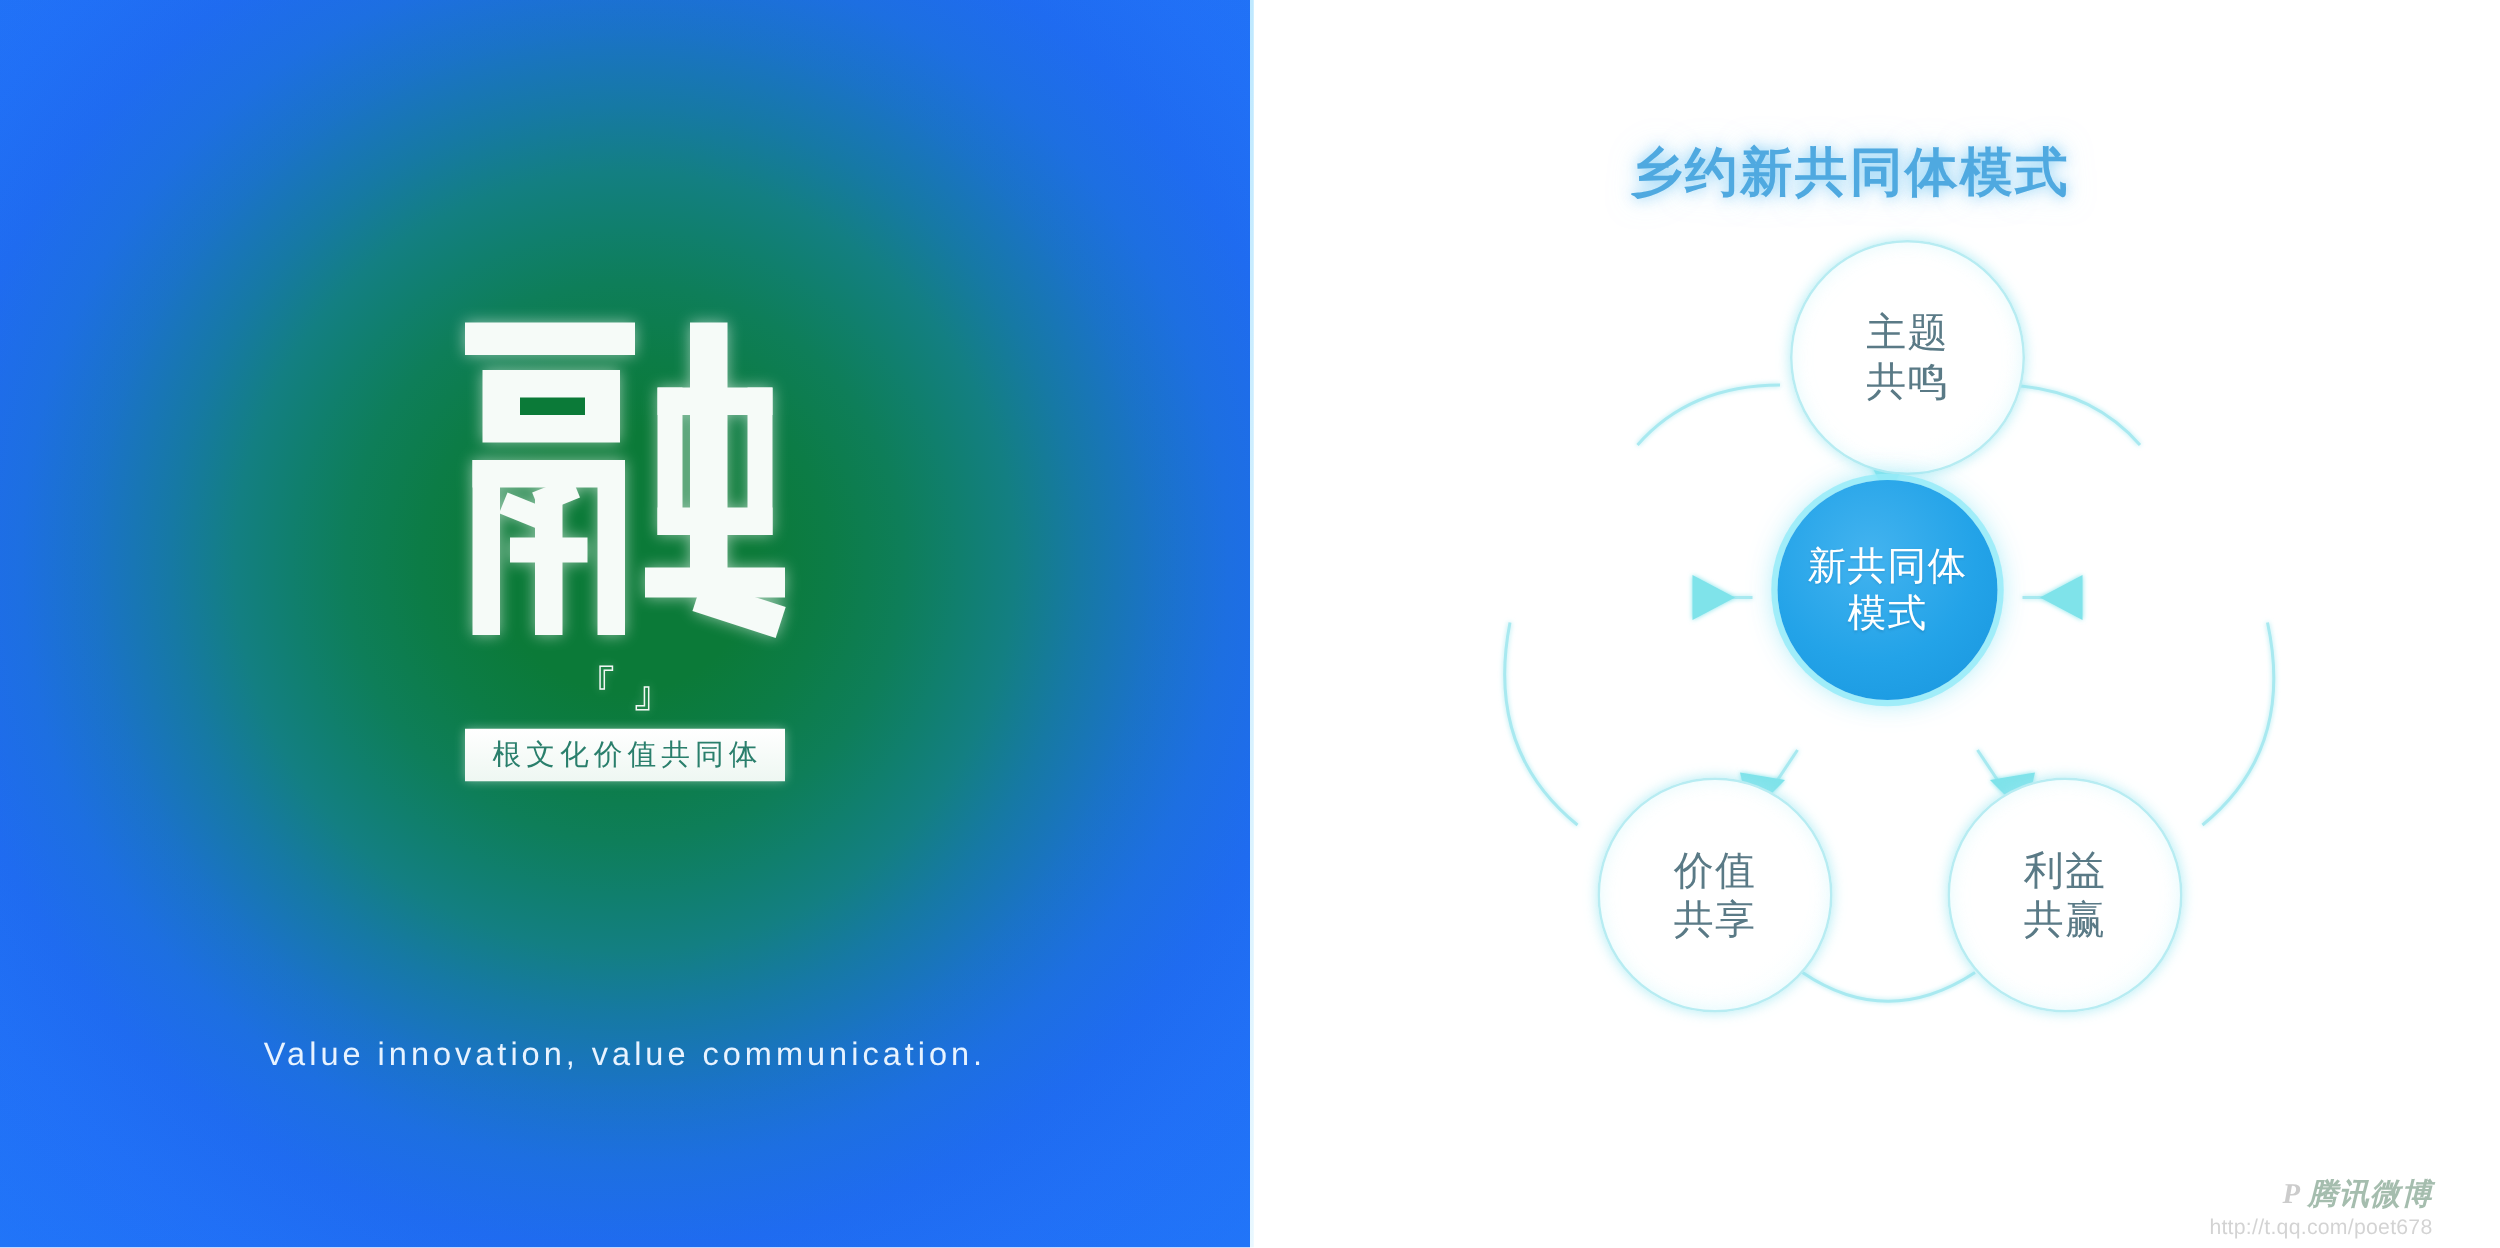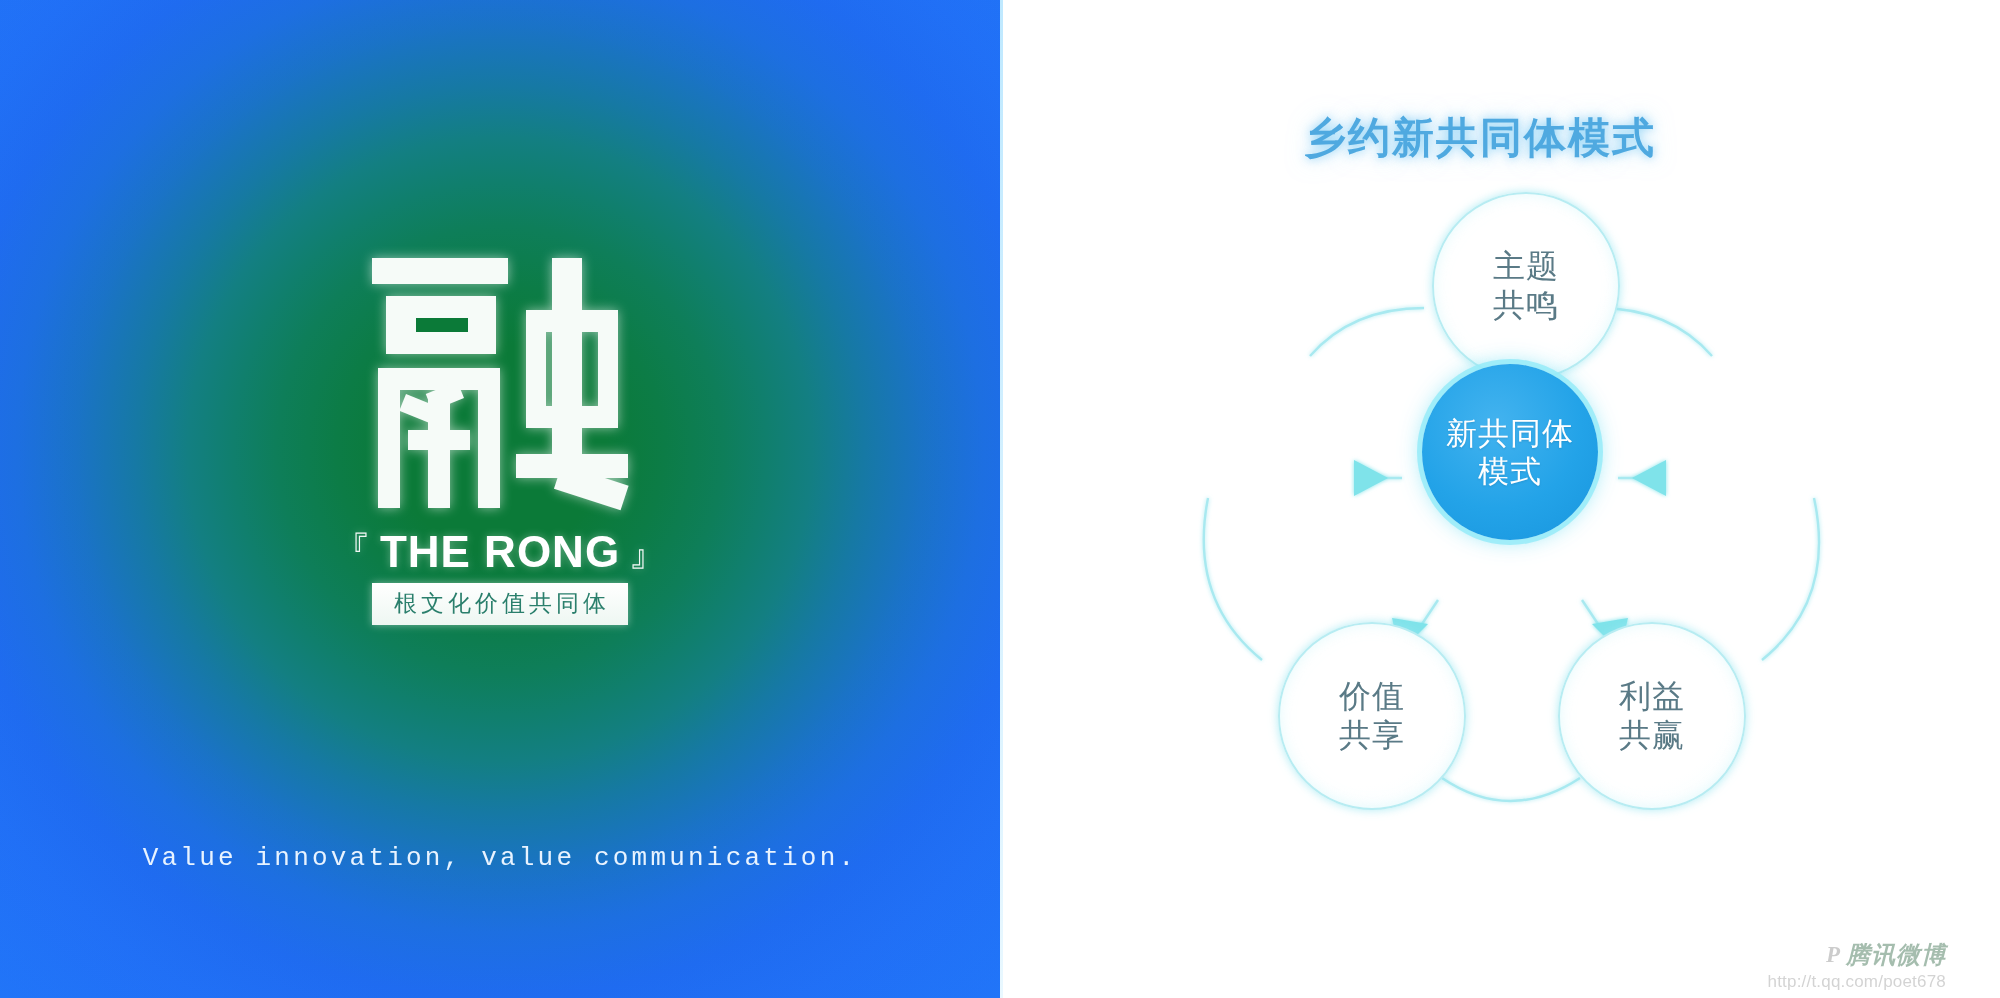--- a/index.html
+++ b/index.html
@@ -84,22 +84,21 @@
     color:#2a7f6c;
     font-size:23px;letter-spacing:4px;
     padding:5px 18px 6px 22px;
     font-family:"DejaVu Sans","Liberation Sans",sans-serif;
     box-shadow:0 0 8px rgba(255,255,255,.45);
   }
   #tagline{
     position:absolute;left:0;right:0;top:828px;text-align:center;
     color:#e8f3ff;font-size:26px;letter-spacing:3.2px;
     z-index:3;
-    font-family:Liberation Mono, monospace;
-    margin-top:15px;
+    font-family:Liberation Sans, sans-serif;
   }
 
   
   #right-panel{
     position:relative;width:960px;height:998px;background:#ffffff;
   }
   #panel-divider{
     position:absolute;left:0;top:0;width:3px;height:998px;
     background:linear-gradient(180deg,#bfe9ff,#e9f8ff);
   }
@@ -127,21 +126,21 @@
     font-family:"DejaVu Sans","Liberation Sans",sans-serif;
     white-space:pre-line;
   }
   .node-0{width:184px;height:184px;left:282px;top:32px;}
   .node-1{width:184px;height:184px;left:494px;top:196px;}
   .node-2{width:184px;height:184px;left:408px;top:462px;}
   .node-3{width:184px;height:184px;left:128px;top:462px;}
   .node-4{width:184px;height:184px;left:42px;top:196px;}
 
   #center-node{
-    position:absolute;left:272px;top:204px;width:176px;height:176px;
+    position:absolute;left:272px;top:224px;width:176px;height:176px;
     border-radius:50%;
     background:radial-gradient(circle at 42% 34%, #43b3ef 0%, #23a3e8 55%, #1895dd 100%);
     box-shadow:0 0 0 5px rgba(150,235,248,.85), 0 0 22px rgba(120,225,245,.85);
     display:flex;align-items:center;justify-content:center;text-align:center;
     color:#ffffff;font-size:31px;line-height:1.24;letter-spacing:1px;
     white-space:pre-line;
     font-family:"DejaVu Sans","Liberation Sans",sans-serif;
     text-shadow:0 1px 2px rgba(0,60,100,.18);
     z-index:4;
   }
@@ -189,21 +188,20 @@
         <span class="gb r-top"></span>
         <span class="gb r-lv"></span>
         <span class="gb r-rv"></span>
         <span class="gb r-mid"></span>
         <span class="gb r-base"></span>
         <span class="gb r-tail"></span>
       </div>
 
       <div id="logo-en">
         <span class="bracket">『</span>
-        <span>THE RONG</span>
         <span class="bracket">』</span>
       </div>
 
       <div id="logo-badge">根文化价值共同体</div>
     </div>
 
     <div id="tagline">Value innovation, value communication.</div>
   </section>
 
   <section id="right-panel">

